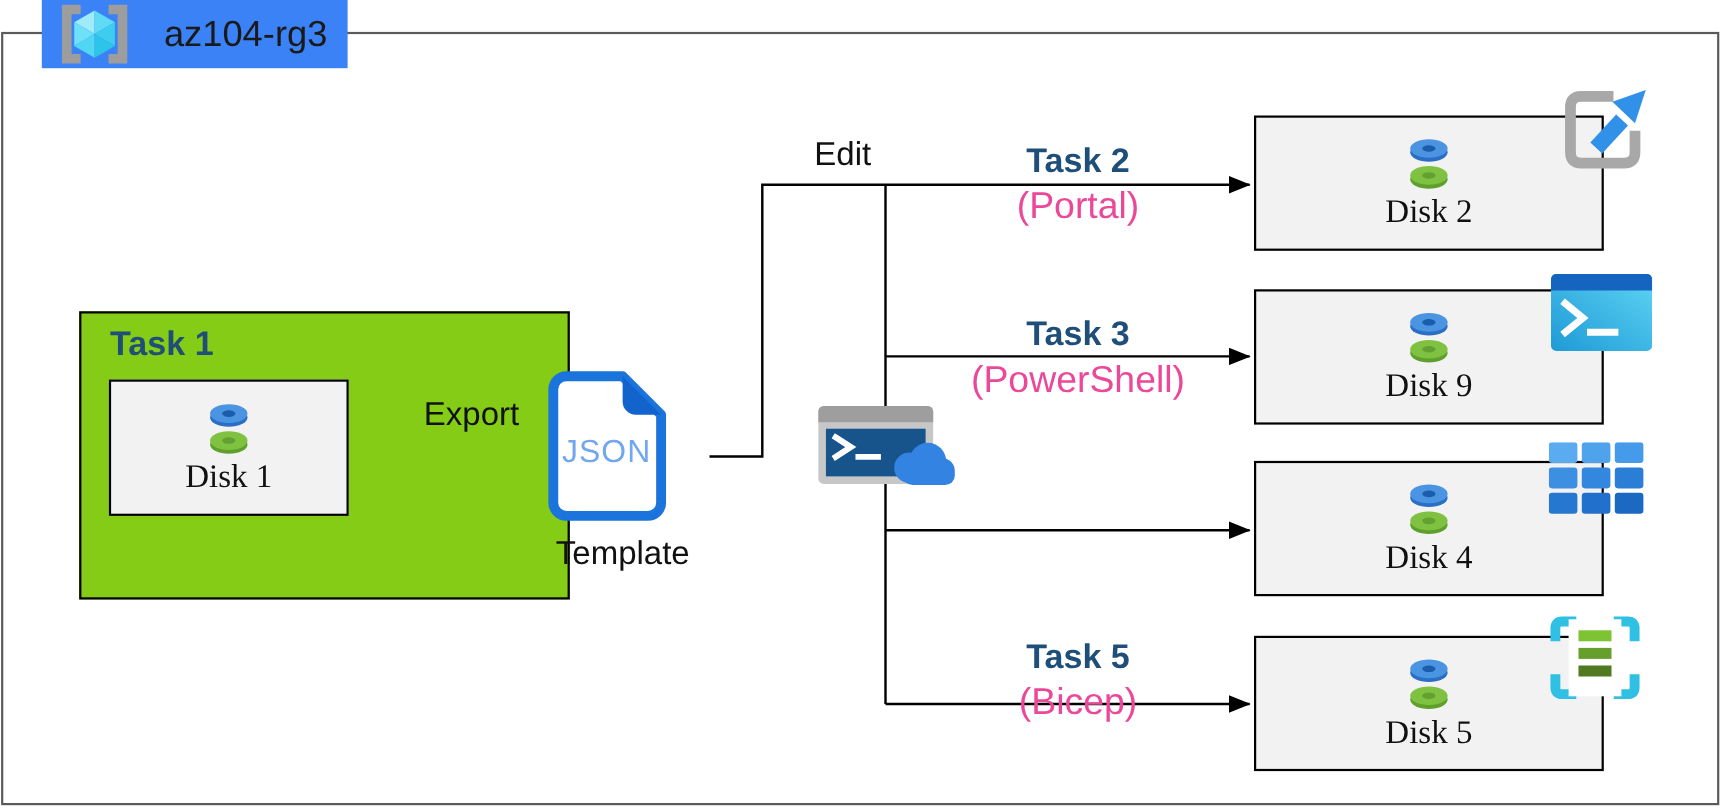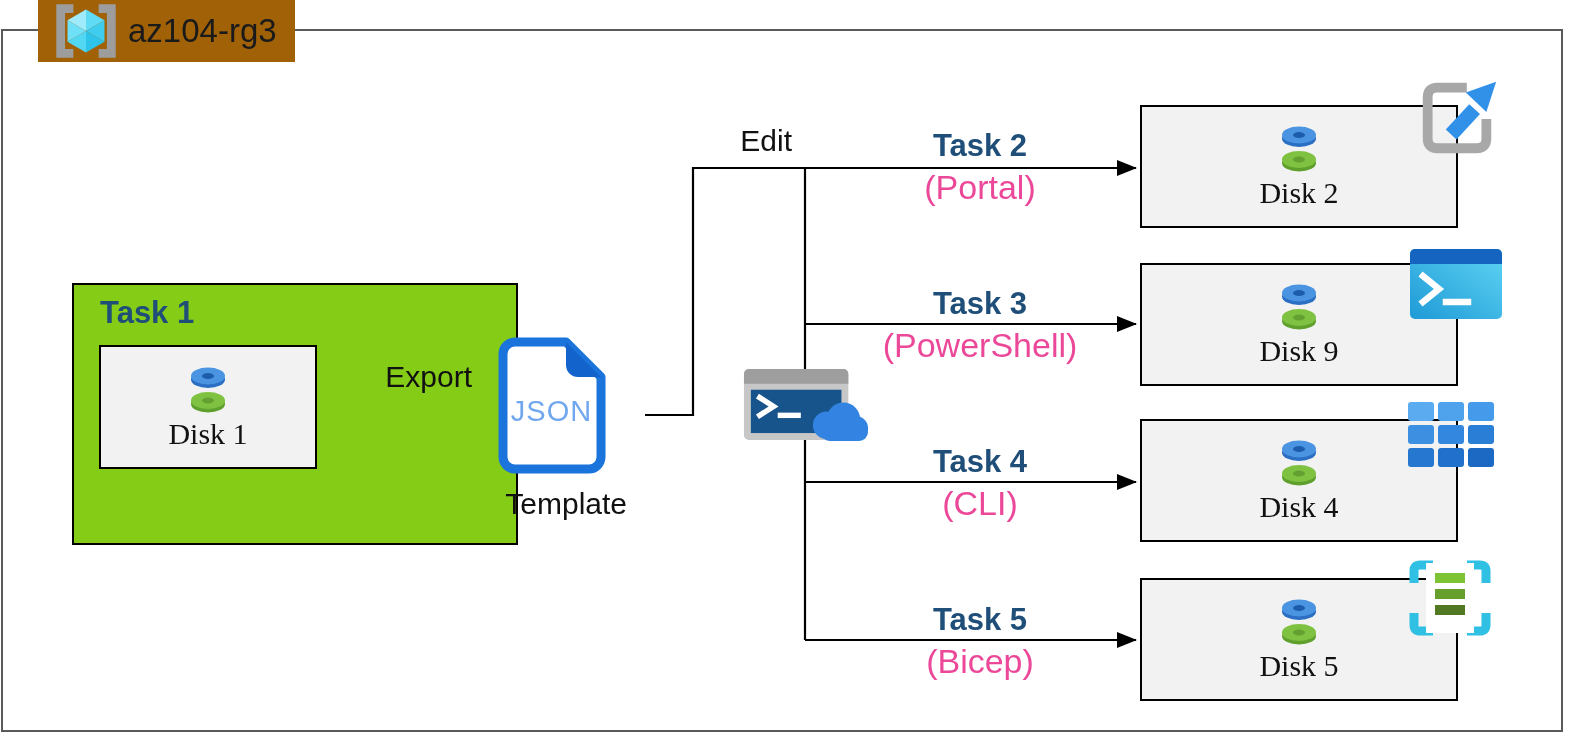--- a/index.html
+++ b/index.html
@@ -6,22 +6,22 @@
   #canvas{
     position:relative;width:1572px;height:737px;background:#fff;overflow:hidden;
     font-family:"Liberation Sans",sans-serif;color:#111;
   }
   
   .rg-border{
     position:absolute;left:1px;top:29px;width:1562px;height:703px;
     border:2.5px solid #5a5a5a;box-sizing:border-box;z-index:0;
   }
   .rg-label{
-    position:absolute;left:38px;top:0;height:62px;z-index:2;background:#a16207;
-    display:flex;align-items:center;gap:4px;padding:0 18px 0 10px;
+    position:absolute;left:38px;top:0;height:62px;z-index:2;background:#3b82f6;
+    display:flex;align-items:center;gap:25px;padding:0 18px 0 10px;
   }
   .rg-name{font-size:33px;color:#1a1a1a;}
   
   svg.wires{position:absolute;left:0;top:0;z-index:1;}
   
   .task1-box{
     position:absolute;left:72px;top:283px;width:446px;height:262px;
     border:2.5px solid #000;box-sizing:border-box;background:#84cc16;z-index:2;
   }
   .task1-title{position:absolute;left:26px;top:10px;font-size:31px;font-weight:bold;color:#1F4E79;}
@@ -36,21 +36,21 @@
   
   .float-lbl{position:absolute;font-size:30px;color:#111;text-align:right;z-index:2;}
   
   .json-icon{position:absolute;left:494px;top:335px;width:115px;height:142px;z-index:2;}
   .json-text{position:absolute;left:0;right:0;top:60px;text-align:center;
     font-weight:normal;font-size:29px;color:#71A7EE;letter-spacing:1px;}
   
   .tstack{position:absolute;left:880px;width:200px;text-align:center;z-index:2;}
   .t-title{font-size:31px;font-weight:bold;color:#1F4E79;line-height:36px;}
   .t-method{font-size:34px;color:#ec4899;line-height:34px;margin-top:6px;text-align:center;}
-  .ts2{top:128px}.ts3{top:286px}.ts4{top:444px}.ts5{top:602px}
+  .ts2{top:128px}.ts3{top:286px}.ts4{top:444px}.ts5{top:579px}
   
   .icon-abs{position:absolute;z-index:3;}
 </style>
 </head>
 <body>
 
 <div id="canvas">
 
   <div class="rg-border"></div>
 
@@ -133,24 +133,20 @@
   </svg>
 
   <div class="tstack ts2">
     <div class="t-title">Task 2</div>
     <div class="t-method">(Portal)</div>
   </div>
   <div class="tstack ts3">
     <div class="t-title">Task 3</div>
     <div class="t-method">(PowerShell)</div>
   </div>
-  <div class="tstack ts4">
-    <div class="t-title">Task 4</div>
-    <div class="t-method">(CLI)</div>
-  </div>
   <div class="tstack ts5">
     <div class="t-title">Task 5</div>
     <div class="t-method">(Bicep)</div>
   </div>
 
   <div class="disk-box disk-right" style="top:105px">
     <svg width="48" height="52" viewBox="0 0 48 52">
       <ellipse cx="24" cy="40" rx="17" ry="8.5" fill="#5FA02C"></ellipse>
         <ellipse cx="24" cy="36.5" rx="17" ry="8.5" fill="#7FC241"></ellipse>
         <ellipse cx="24" cy="36.5" rx="6" ry="3" fill="#639F31"></ellipse>

